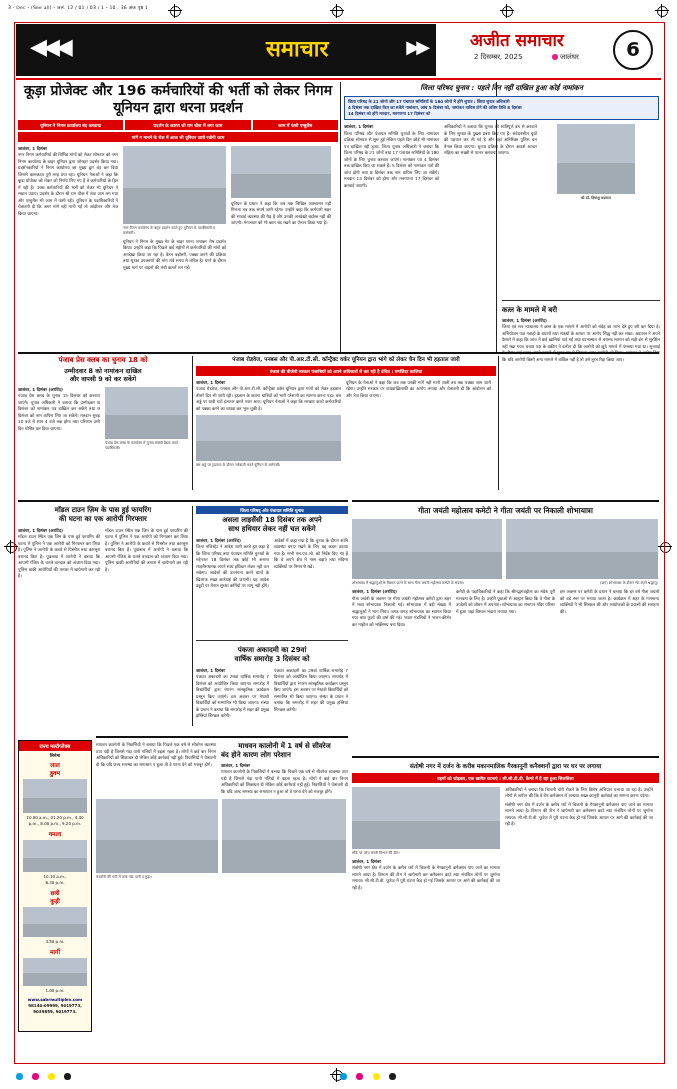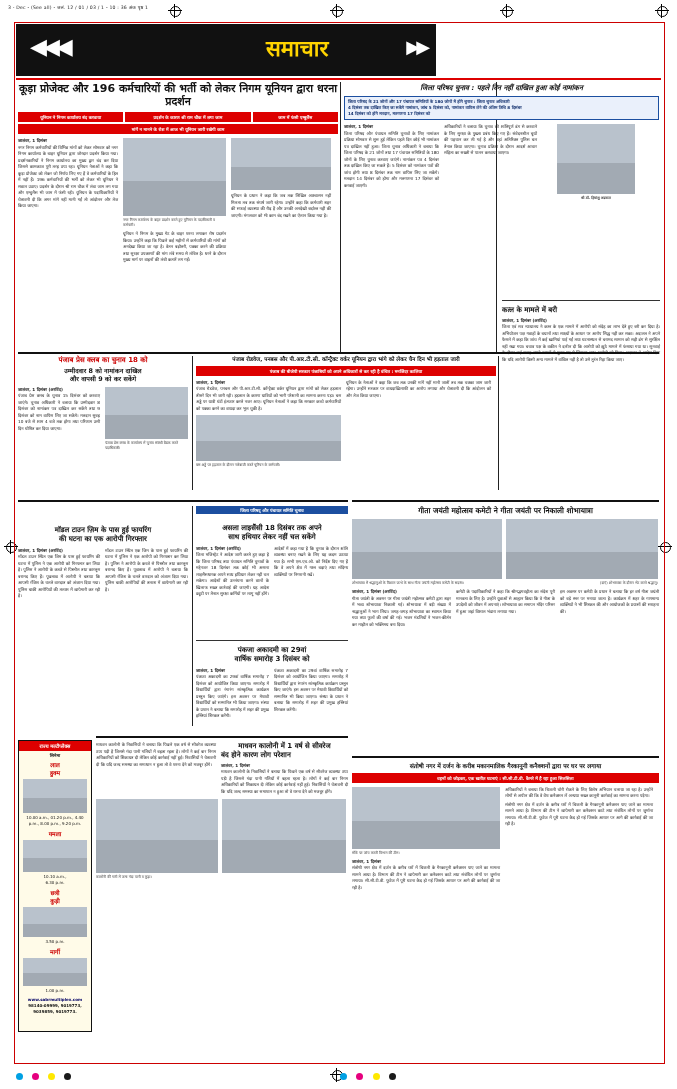--- a/index.html
+++ b/index.html
@@ -33,21 +33,21 @@
 
   
   .hl{font-weight:bold;color:#111;line-height:1.25;}
   .redline{background:#d00;color:#fff;}
   .col-text{font-size:4.2px;line-height:1.55;text-align:justify;color:#222;}
   .ph{background:#b9c2cc;position:relative;overflow:hidden;}
   .ph:after{content:"";position:absolute;left:0;top:55%;width:100%;height:45%;background:rgba(0,0,0,.12);}
   .cap{font-size:3.6px;color:#333;line-height:1.4;}
   .box{position:absolute;}
   .hline{position:absolute;height:1px;background:#333;}
-  .headline-md{font-size:11px;font-weight:bold;}
+  .headline-md{font-size:14px;font-weight:bold;}
   .headline-sm{font-size:7px;font-weight:bold;}
   .subbar{font-size:4.4px;font-weight:bold;padding:2px 3px;}
 
   
   .ad{position:absolute;border:1px solid #111;background:#fffbe8;}
   .ad-h{background:#d00;color:#fff;font-size:5px;font-weight:bold;text-align:center;padding:2px 0;}
   .ad-sub{font-size:4.4px;font-weight:bold;text-align:center;color:#111;padding:1px 0;}
   .ad-row{font-size:4px;text-align:center;color:#111;line-height:1.5;}
   .ad-title{font-size:6px;font-weight:bold;color:#c00;text-align:center;}
 
@@ -86,20 +86,27 @@
     </div>
 
   <div class="frame"></div>
 
   <div class="masthead">
     <div class="mh-left">
       <div class="mh-arrowL">◀◀◀</div>
       <div class="mh-title2">समाचार</div>
       <div class="mh-arrowR">▶▶</div>
     </div>
+    <div class="mh-right">
+      <div class="mh-ajit">अजीत समाचार</div>
+      <div class="mh-date">2 दिसम्बर, 2025</div>
+      <div class="mh-dot"></div>
+      <div class="mh-city">जालंधर</div>
+      <div class="mh-pageno">6</div>
+    </div>
   </div>
 
   <div class="colrule" style="left:340px;top:82px;height:270px;"></div>
   <div class="colrule" style="left:496px;top:82px;height:270px;"></div>
 
   <div class="box" style="left:18px;top:82px;width:320px;">
     <div class="hl headline-md" style="text-align:center;line-height:1.2;">कूड़ा प्रोजेक्ट और 196 कर्मचारियों की भर्ती को लेकर निगम यूनियन द्वारा धरना प्रदर्शन</div>
     <div style="display:flex;gap:2px;margin-top:4px;">
       <div class="subbar redline" style="flex:1;text-align:center;">यूनियन ने निगम कार्यालय बंद करवाया</div>
       <div class="subbar redline" style="flex:1.2;text-align:center;">प्रदर्शन के कारण श्री राम चौक में लगा जाम</div>
@@ -183,38 +190,38 @@
       </div>
       <div style="width:145px;">
         <div class="col-text">यूनियन के नेताओं ने कहा कि जब तक उनकी मांगें नहीं मानी जातीं तब तक चक्का जाम जारी रहेगा। उन्होंने सरकार पर वायदाखिलाफी का आरोप लगाया और चेतावनी दी कि आंदोलन को और तेज किया जाएगा।</div>
       </div>
     </div>
   </div>
 
   <div class="colrule" style="left:498px;top:356px;height:134px;"></div>
 
   <div class="hline" style="left:18px;top:500px;width:330px;height:2px;background:#111;"></div>
-  <div class="box" style="left:18px;top:526px;width:170px;">
+  <div class="box" style="left:18px;top:506px;width:170px;">
     <div class="hl headline-sm" style="text-align:center;">मॉडल टाउन ज़िम के पास हुई फायरिंग</div>
     <div class="hl headline-sm" style="text-align:center;">की घटना का एक आरोपी गिरफ्तार</div>
     <div style="display:flex;gap:5px;margin-top:4px;">
       <div style="width:82px;">
         <div class="col-text" style="font-weight:bold;">जालंधर, 1 दिसंबर (अरविंद)</div>
         <div class="col-text">मॉडल टाउन स्थित एक जिम के पास हुई फायरिंग की घटना में पुलिस ने एक आरोपी को गिरफ्तार कर लिया है। पुलिस ने आरोपी के कब्जे से पिस्तौल तथा कारतूस बरामद किए हैं। पूछताछ में आरोपी ने बताया कि आपसी रंजिश के चलते वारदात को अंजाम दिया गया। पुलिस बाकी आरोपियों की तलाश में छापेमारी कर रही है।</div>
       </div>
       <div style="width:83px;">
         <div class="col-text">मॉडल टाउन स्थित एक जिम के पास हुई फायरिंग की घटना में पुलिस ने एक आरोपी को गिरफ्तार कर लिया है। पुलिस ने आरोपी के कब्जे से पिस्तौल तथा कारतूस बरामद किए हैं। पूछताछ में आरोपी ने बताया कि आपसी रंजिश के चलते वारदात को अंजाम दिया गया। पुलिस बाकी आरोपियों की तलाश में छापेमारी कर रही है।</div>
       </div>
     </div>
   </div>
 
   <div class="colrule" style="left:192px;top:506px;height:220px;"></div>
   <div class="box" style="left:196px;top:506px;width:152px;">
     <div style="background:#1c4fa0;color:#fff;font-size:4.4px;font-weight:bold;text-align:center;padding:1px 0;">जिला परिषद् और पंचायत समिति चुनाव</div>
-    <div class="hl headline-sm" style="text-align:center;margin-top:10px;">असला लाइसैंसी 18 दिसंबर तक अपने</div>
+    <div class="hl headline-sm" style="text-align:center;margin-top:2px;">असला लाइसैंसी 18 दिसंबर तक अपने</div>
     <div class="hl headline-sm" style="text-align:center;">साथ हथियार लेकर नहीं चल सकेंगे</div>
     <div style="display:flex;gap:5px;margin-top:4px;">
       <div style="width:73px;">
         <div class="col-text" style="font-weight:bold;">जालंधर, 1 दिसंबर (अरविंद)</div>
         <div class="col-text">जिला मजिस्ट्रेट ने आदेश जारी करते हुए कहा है कि जिला परिषद तथा पंचायत समिति चुनावों के मद्देनजर 18 दिसंबर तक कोई भी असला लाइसैंसधारक अपने साथ हथियार लेकर नहीं चल सकेगा। आदेशों की उल्लंघना करने वालों के खिलाफ सख्त कार्रवाई की जाएगी। यह आदेश ड्यूटी पर तैनात सुरक्षा कर्मियों पर लागू नहीं होंगे।</div>
       </div>
       <div style="width:74px;">
         <div class="col-text">आदेशों में कहा गया है कि चुनाव के दौरान शांति व्यवस्था बनाए रखने के लिए यह कदम उठाया गया है। सभी एस.एच.ओ. को निर्देश दिए गए हैं कि वे अपने क्षेत्र में गश्त बढ़ाएं तथा संदिग्ध व्यक्तियों पर निगरानी रखें।</div>
       </div>
     </div>

